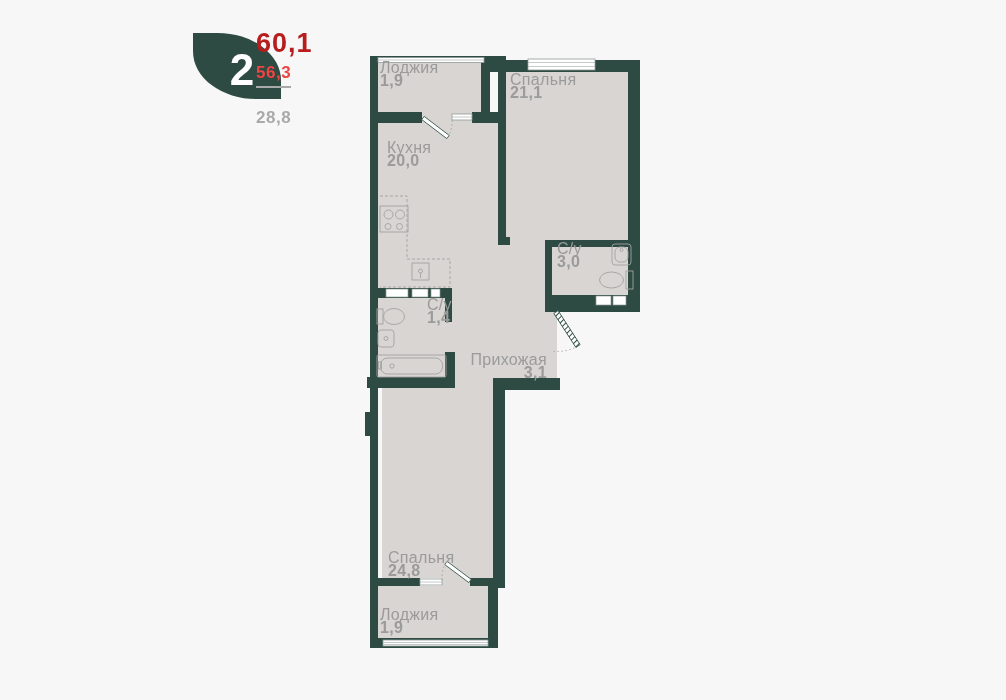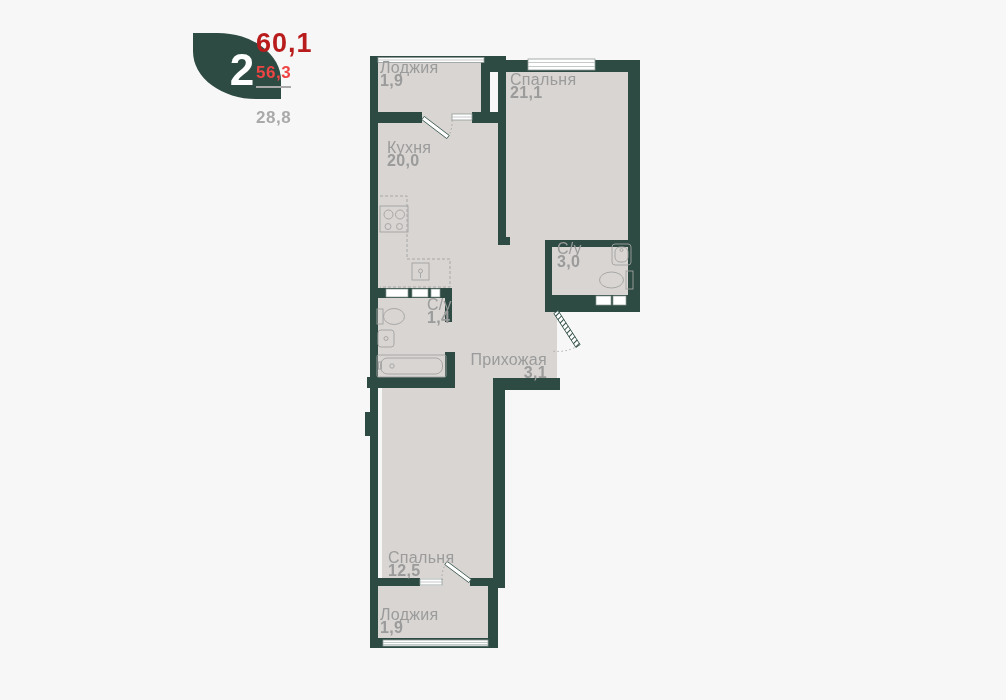--- a/index.html
+++ b/index.html
@@ -202,20 +202,20 @@
   <div class="room-label" style="left:427px;top:299px;">
     <span>С/у</span>
     <span class="area">1,4</span>
   </div>
   <div class="room-label align-right" style="left:462px;top:354px;width:85px;">
     <span>Прихожая</span>
     <span class="area">3,1</span>
   </div>
   <div class="room-label" style="left:388px;top:552px;">
     <span>Спальня</span>
-    <span class="area">12,5</span>
+    <span class="area">24,8</span>
   </div>
   <div class="room-label" style="left:380px;top:609px;">
     <span>Лоджия</span>
     <span class="area">1,9</span>
   </div>
 
 </div>
 
 </body></html>

